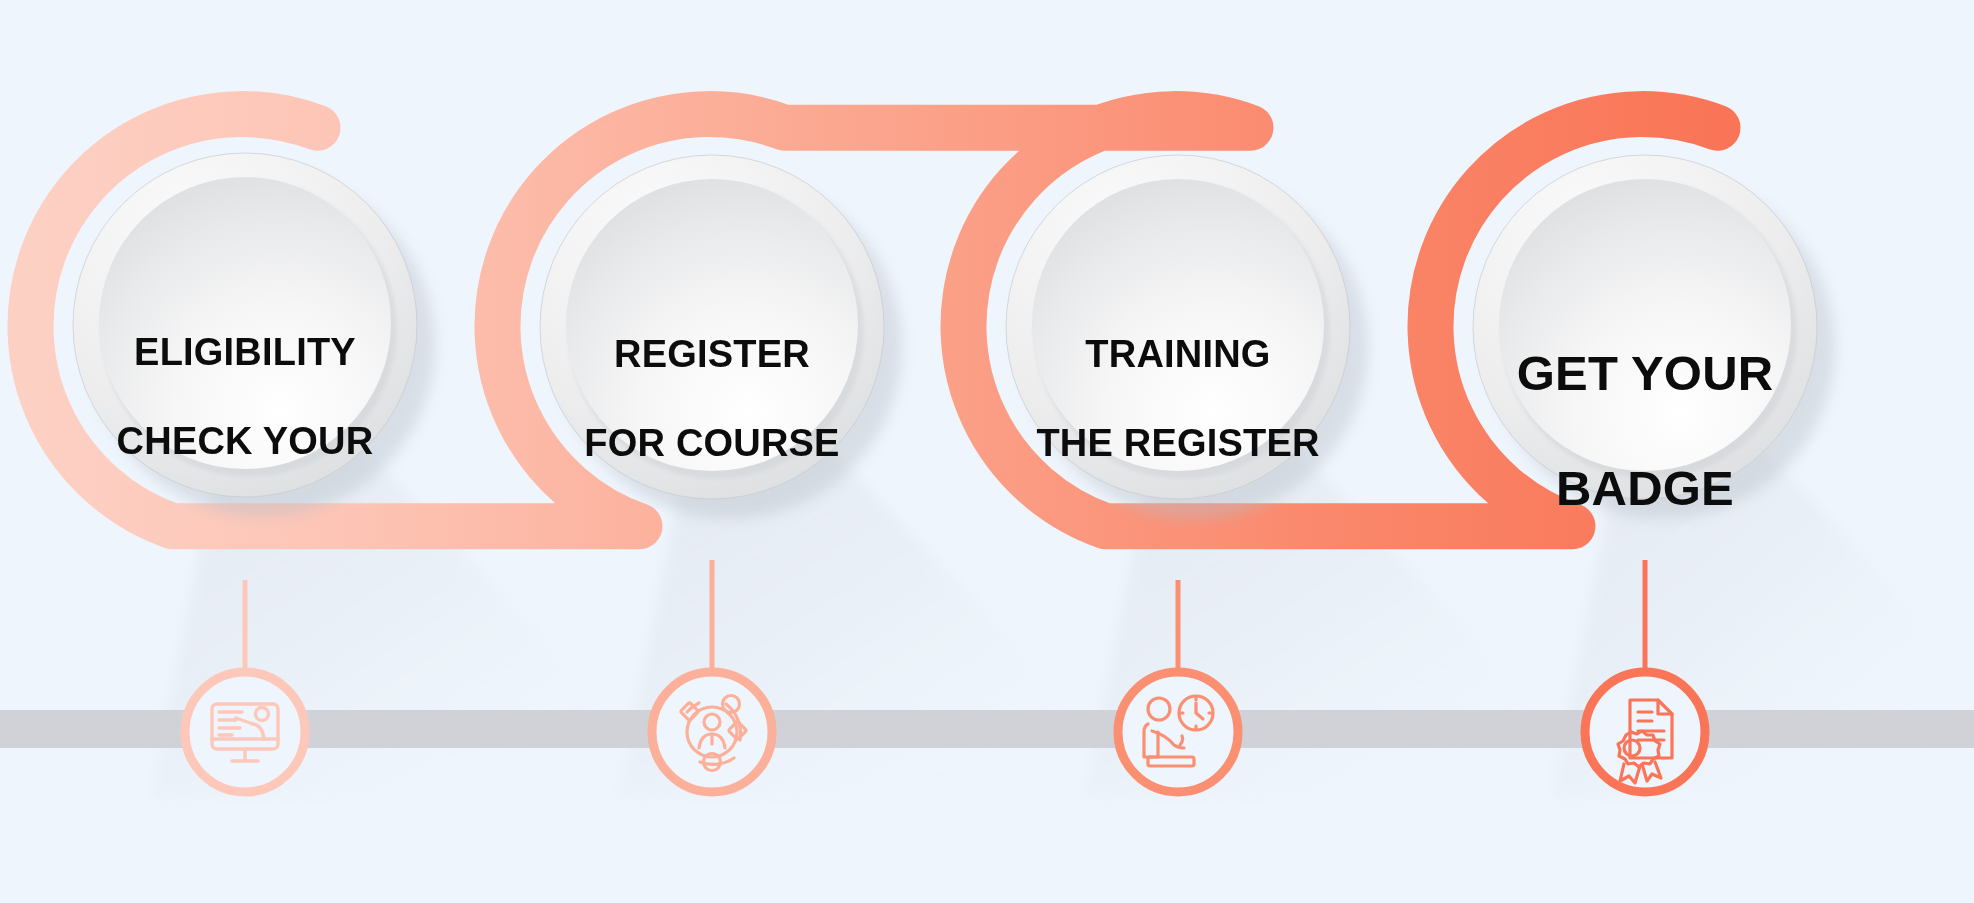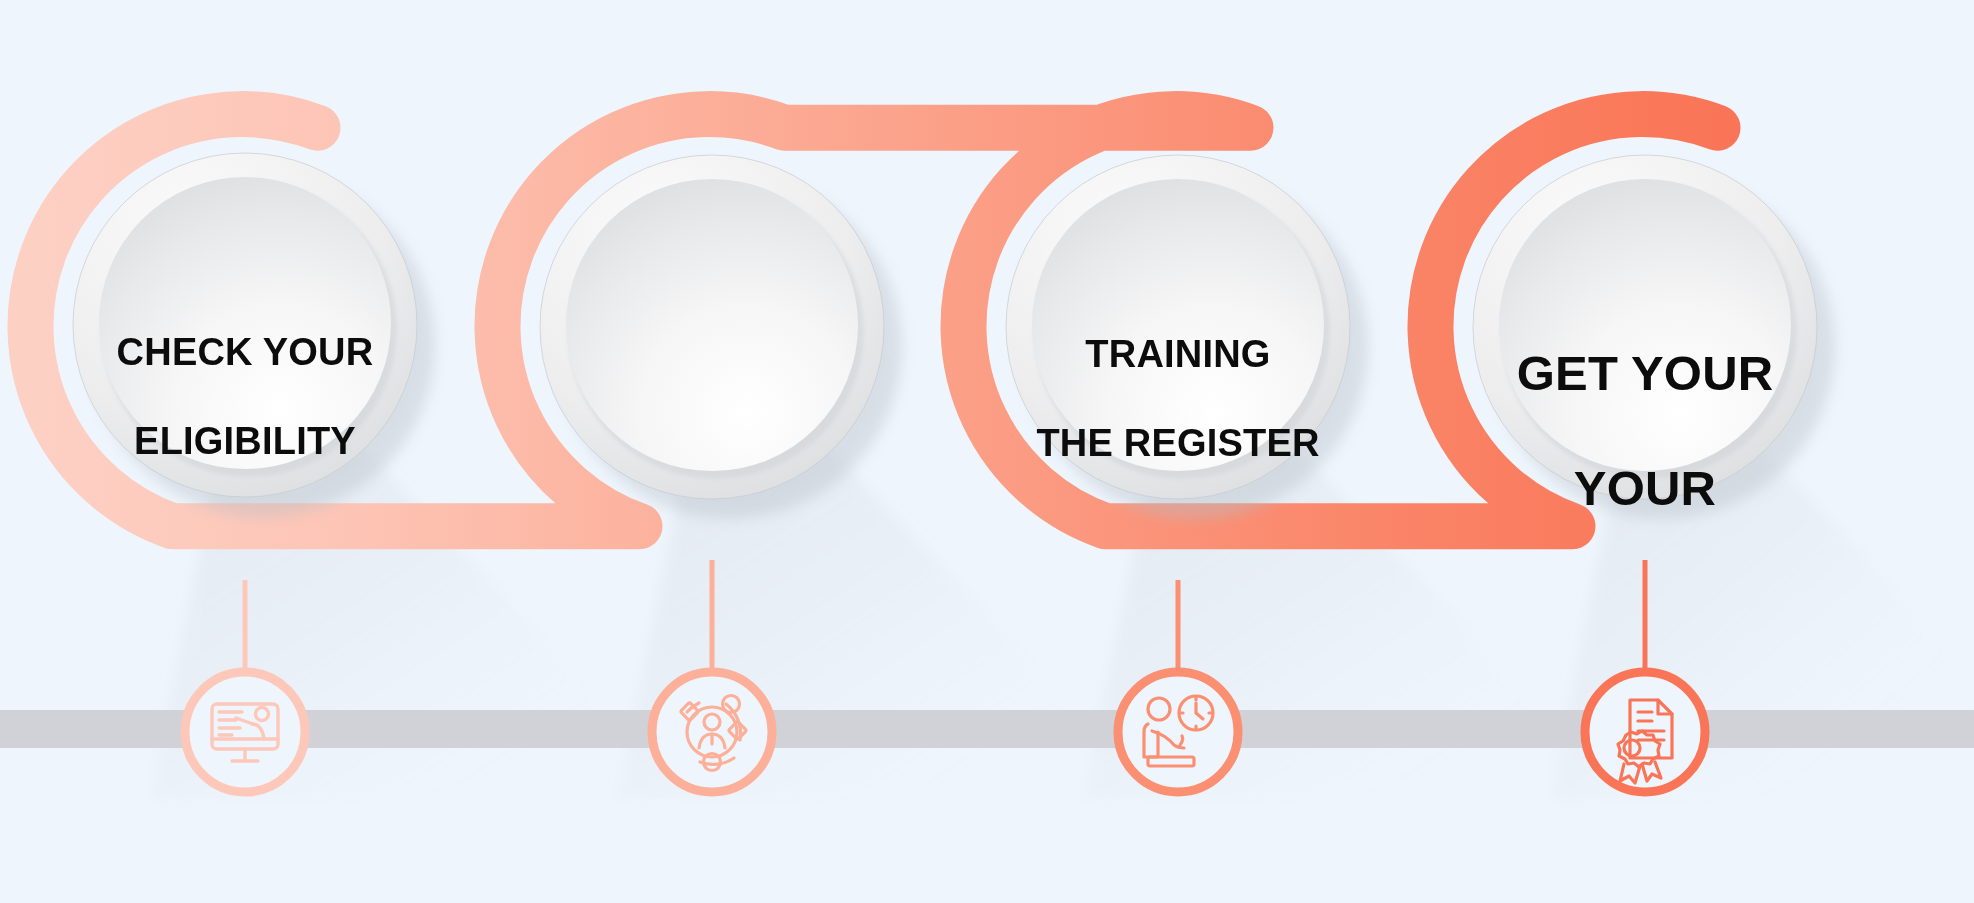--- a/index.html
+++ b/index.html
@@ -187,28 +187,32 @@
       <path d="M1626 735 l5 -3 l6 2 l5 -3 l5 4 l6 0 l2 6 l5 3 l-2 6 l1 6 l-6 3 l-3 5 l-6 -1 l-5 4 l-5 -4 l-6 1 l-3 -5 l-6 -3 l1 -6 l-2 -6 l5 -3 z"></path>
       <circle cx="1632" cy="748" r="8"></circle>
       <path d="M1624 764 l-4 17 l9 -5 l6 7 l5 -17"></path>
       <path d="M1642 764 l5 17 l5 -7 l9 4 l-6 -16"></path>
     </g>
   </g>
 
 </svg>
 
 <div class="step-label" style="left:85px;top:285px;width:320px;font-size:38px;">
+  <div>ELIGIBILITY</div>
   <div>CHECK YOUR</div>
-  <div>ELIGIBILITY</div>
-</div>
-
+</div>
+
+<div class="step-label" style="left:552px;top:287px;width:320px;font-size:38px;">
+  <div>REGISTER</div>
+  <div>FOR COURSE</div>
+</div>
 
 <div class="step-label" style="left:1018px;top:287px;width:320px;font-size:38px;">
   <div>TRAINING</div>
   <div>THE REGISTER</div>
 </div>
 
 <div class="step-label" style="left:1485px;top:287px;width:320px;font-size:49px;">
   <div>GET YOUR</div>
-  <div>YOUR</div>
+  <div>BADGE</div>
 </div>
 
 </div>
 
 </body></html>

